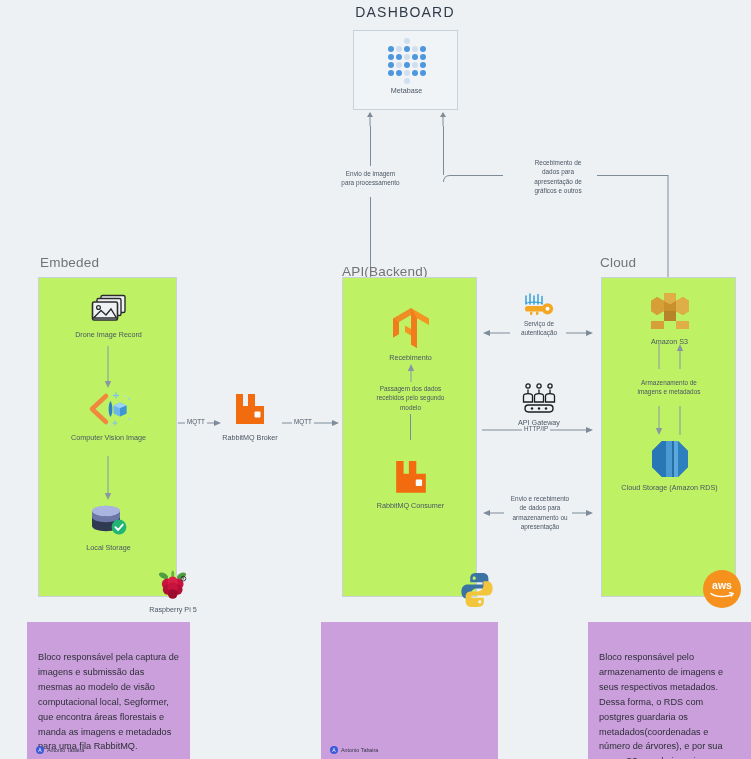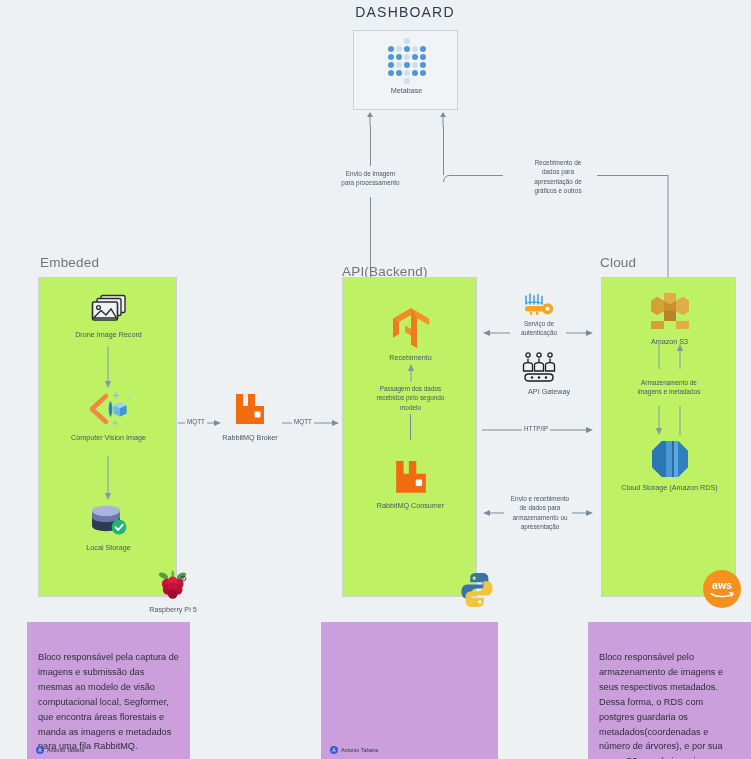--- a/index.html
+++ b/index.html
@@ -360,21 +360,21 @@
 autenticação</span></div>
   </div>
 
   <svg class="abs" style="left:482px; top:328px;" width="112" height="10">
     <path d="M7,5 L28,5" stroke="#7e8b99" stroke-width="1" fill="none"></path>
     <path d="M1,5 L8,2 L8,8 Z" fill="#7e8b99"></path>
     <path d="M84,5 L105,5" stroke="#7e8b99" stroke-width="1" fill="none"></path>
     <path d="M111,5 L104,2 L104,8 Z" fill="#7e8b99"></path>
   </svg>
 
-  <div class="node" style="left:508px; top:352px; width:62px;text-align:right;">
+  <div class="node" style="left:508px; top:383px; width:62px;">
     <div class="icon-box" style="width:62px; height:32px;">
       <svg width="38" height="32" viewBox="0 0 38 32">
         <circle cx="8" cy="3" r="2.1" fill="none" stroke="#1d1d1d" stroke-width="1.3"></circle>
         <circle cx="19" cy="3" r="2.1" fill="none" stroke="#1d1d1d" stroke-width="1.3"></circle>
         <circle cx="30" cy="3" r="2.1" fill="none" stroke="#1d1d1d" stroke-width="1.3"></circle>
         <path d="M8,6.5 L8,11 M19,6.5 L19,11 M30,6.5 L30,11" stroke="#1d1d1d" stroke-width="1.3"></path>
         <path d="M3.5,13 C3.5,9.8 12.5,9.8 12.5,13 L12.5,19 L3.5,19 Z" fill="none" stroke="#1d1d1d" stroke-width="1.3"></path>
         <path d="M14.5,13 C14.5,9.8 23.5,9.8 23.5,13 L23.5,19 L14.5,19 Z" fill="none" stroke="#1d1d1d" stroke-width="1.3"></path>
         <path d="M25.5,13 C25.5,9.8 34.5,9.8 34.5,13 L34.5,19 L25.5,19 Z" fill="none" stroke="#1d1d1d" stroke-width="1.3"></path>
         <rect x="5" y="22" width="28" height="7" rx="3.4" fill="none" stroke="#1d1d1d" stroke-width="1.4"></rect>

